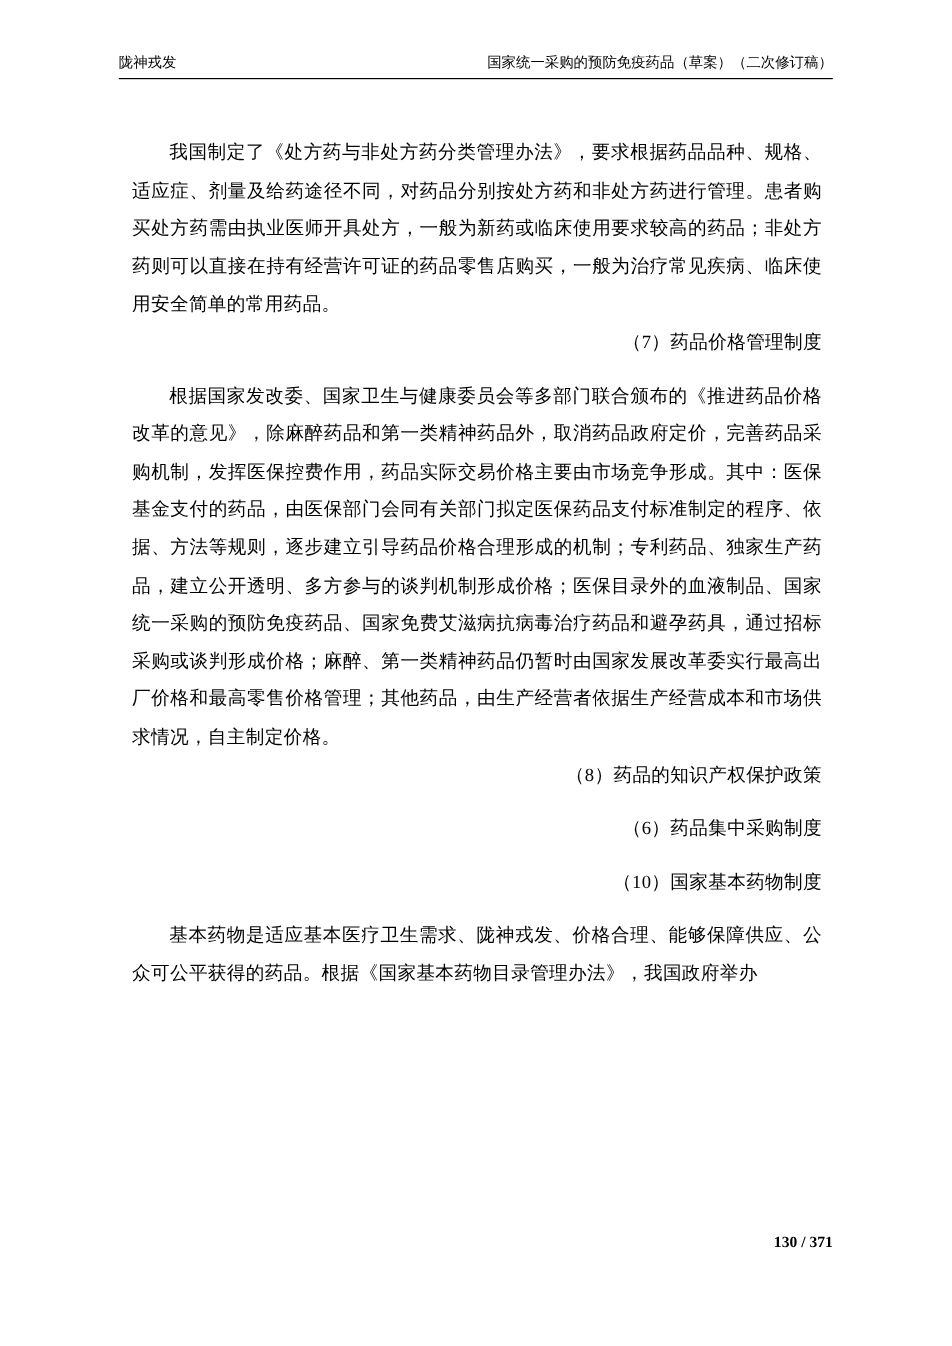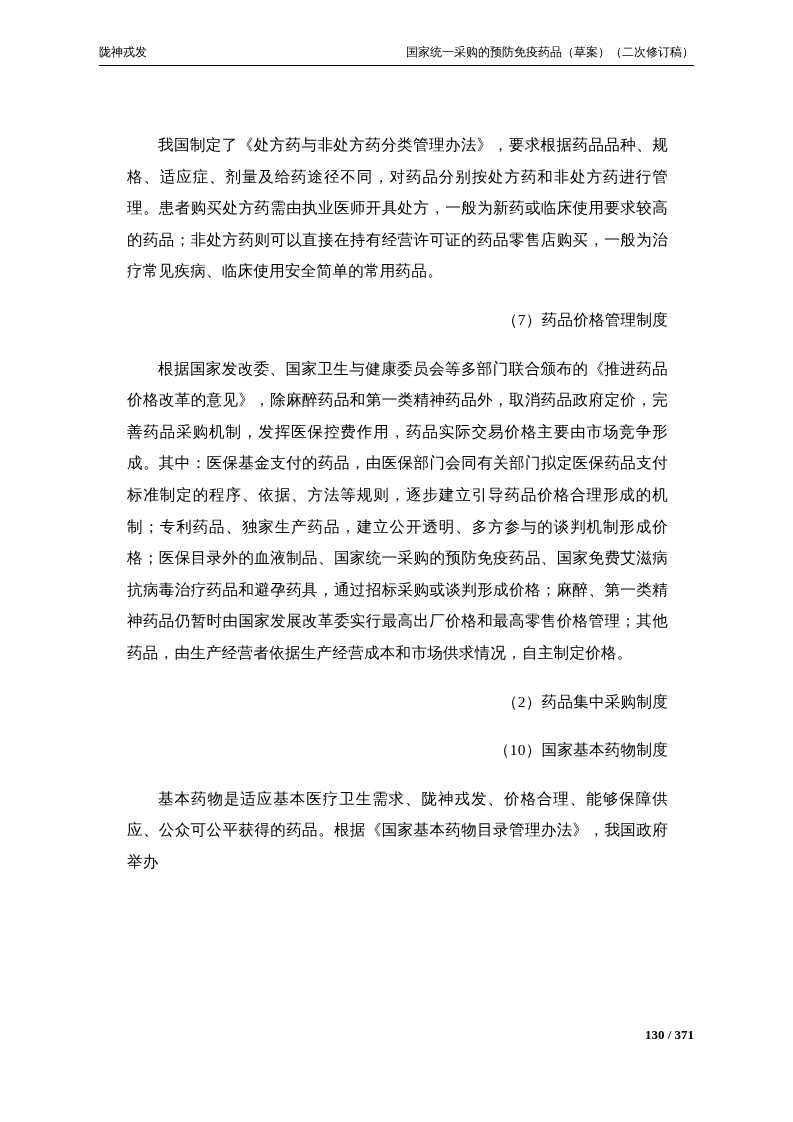--- a/index.html
+++ b/index.html
@@ -34,21 +34,21 @@
     top: 112px;
     left: 110px;
     width: 575px;
     font-size: 15.5px;
     line-height: 31.6px;
     text-align: justify;
     letter-spacing: 0.3px;
   }
   .doc-body p {
     text-indent: 2em;
-    margin: 17px;
+    margin: 0;
   }
   .doc-body p.sec-heading {
     margin-bottom: 13px;
     text-align: right;
   }
   .page-footer {
     position: absolute;
     top: 1026px;
     right: 99px;
     font-size: 13px;
@@ -63,20 +63,21 @@
 
   <div class="page-header">
     <span class="hdr-left">陇神戎发</span>
     <span class="hdr-right">国家统一采购的预防免疫药品（草案）（二次修订稿）</span>
   </div>
 
   <div class="doc-body">
     <p>我国制定了《处方药与非处方药分类管理办法》，要求根据药品品种、规格、适应症、剂量及给药途径不同，对药品分别按处方药和非处方药进行管理。患者购买处方药需由执业医师开具处方，一般为新药或临床使用要求较高的药品；非处方药则可以直接在持有经营许可证的药品零售店购买，一般为治疗常见疾病、临床使用安全简单的常用药品。</p>
     <p class="sec-heading">（7）药品价格管理制度</p>
     <p>根据国家发改委、国家卫生与健康委员会等多部门联合颁布的《推进药品价格改革的意见》，除麻醉药品和第一类精神药品外，取消药品政府定价，完善药品采购机制，发挥医保控费作用，药品实际交易价格主要由市场竞争形成。其中：医保基金支付的药品，由医保部门会同有关部门拟定医保药品支付标准制定的程序、依据、方法等规则，逐步建立引导药品价格合理形成的机制；专利药品、独家生产药品，建立公开透明、多方参与的谈判机制形成价格；医保目录外的血液制品、国家统一采购的预防免疫药品、国家免费艾滋病抗病毒治疗药品和避孕药具，通过招标采购或谈判形成价格；麻醉、第一类精神药品仍暂时由国家发展改革委实行最高出厂价格和最高零售价格管理；其他药品，由生产经营者依据生产经营成本和市场供求情况，自主制定价格。</p>
-    <p class="sec-heading">（2）药品集中采购制度</p>
+    <p class="sec-heading">（8）药品的知识产权保护政策</p>
+    <p class="sec-heading">（6）药品集中采购制度</p>
     <p class="sec-heading">（10）国家基本药物制度</p>
     <p>基本药物是适应基本医疗卫生需求、陇神戎发、价格合理、能够保障供应、公众可公平获得的药品。根据《国家基本药物目录管理办法》，我国政府举办</p>
   </div>
 
   <div class="page-footer">130 / 371</div>
 
 </div>
 
 </body></html>

